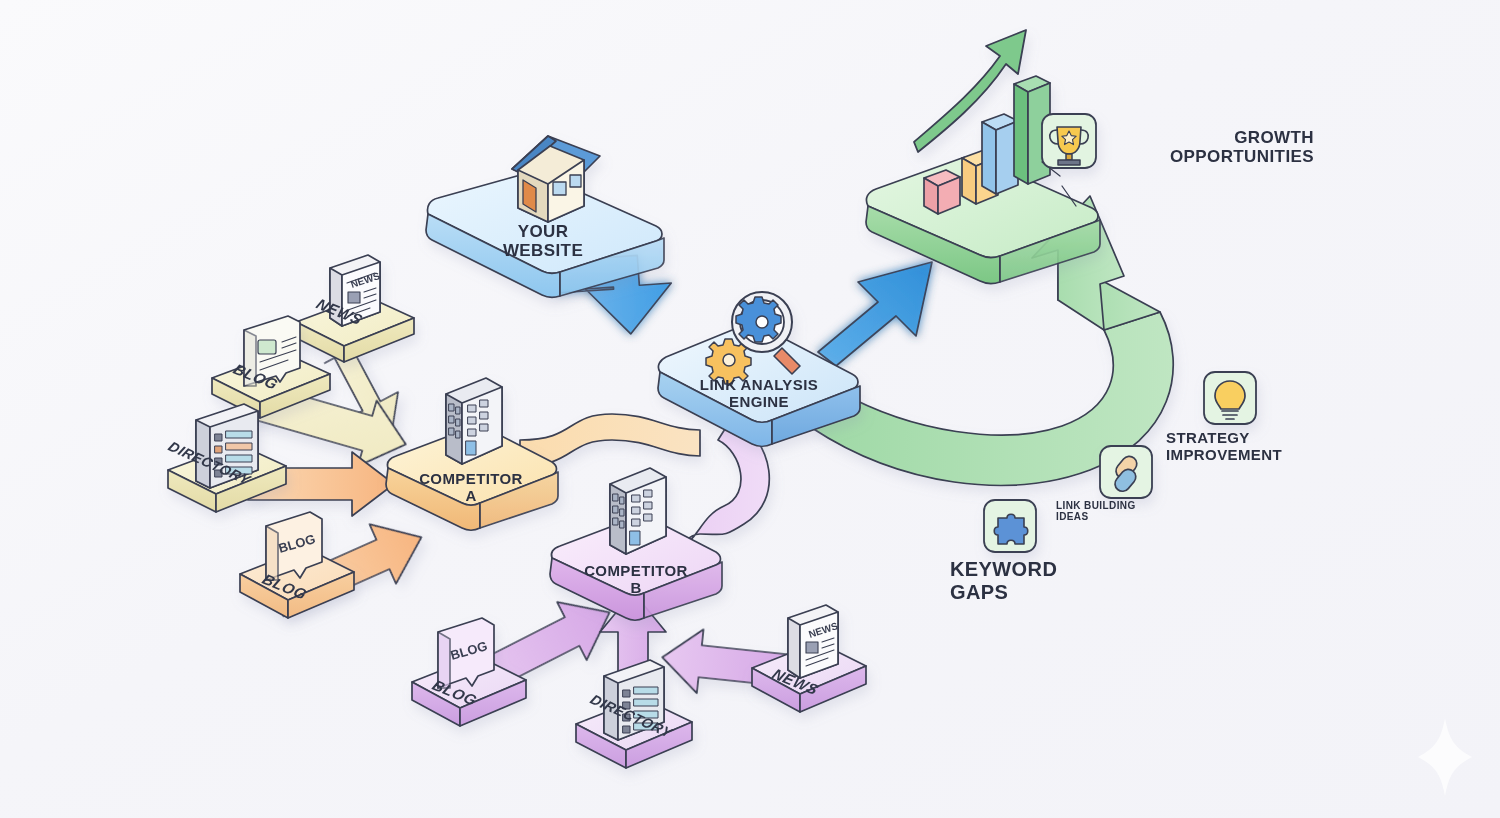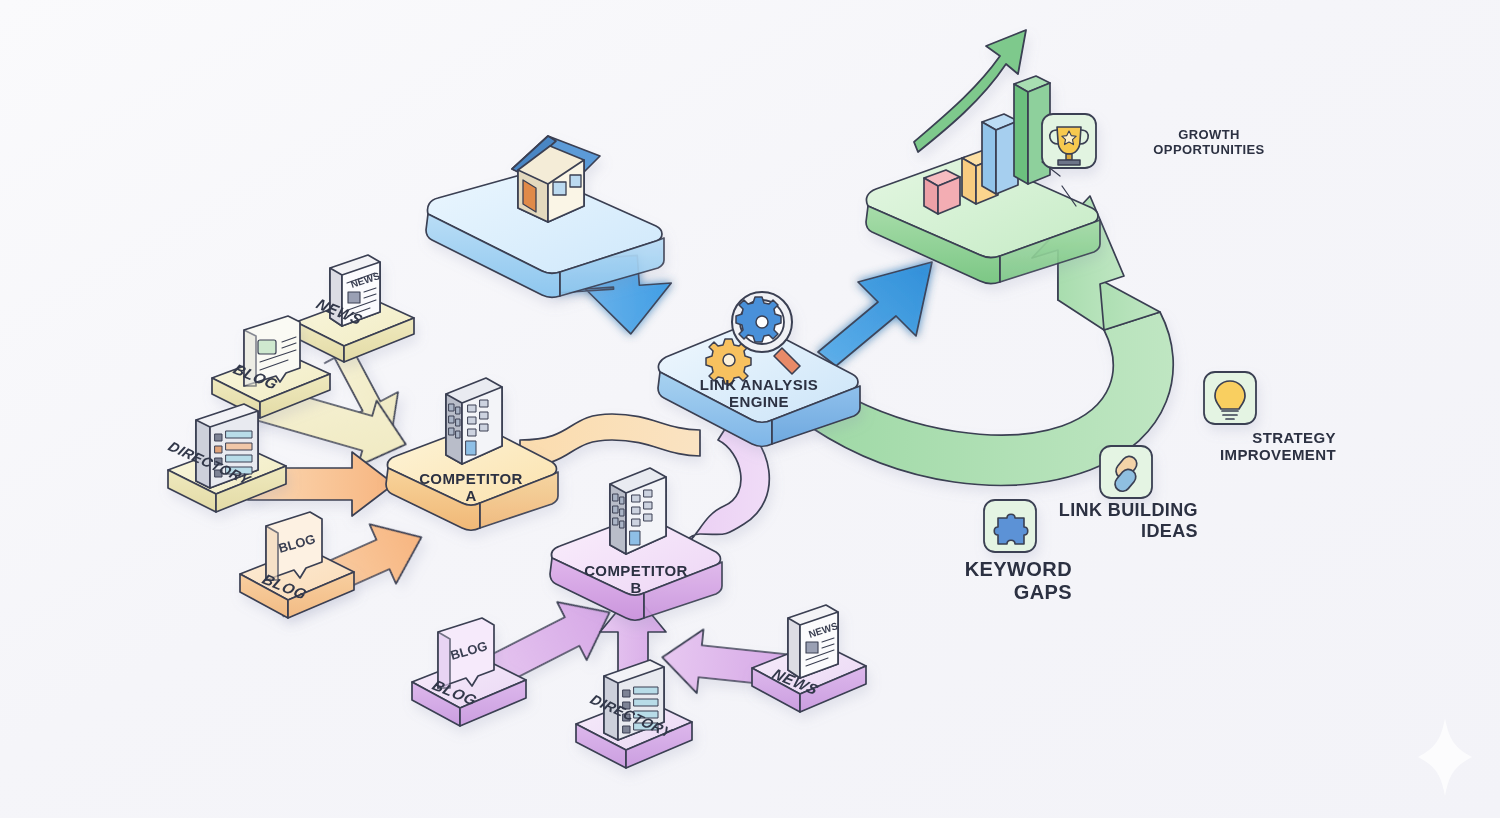--- a/index.html
+++ b/index.html
@@ -29,21 +29,21 @@
   }
   .node-lbl { text-align: center; }
   .tile-lbl {
     position: absolute;
     color: #32384a;
     font-weight: bold;
     font-style: italic;
     letter-spacing: 0.6px;
     white-space: nowrap;
   }
-  .out-lbl { text-align: right; }
+  .out-lbl { text-align: left; }
 </style>
 </head>
 <body>
 
 <div id="stage">
 
   <svg class="layer" viewBox="0 0 1500 818">
     <defs>
       <linearGradient id="gBlueTop" x1="0" y1="0" x2="1" y2="1">
         <stop offset="0" stop-color="#eaf6fe"></stop>
@@ -502,37 +502,39 @@
         </g>
       </g>
 
       <g stroke="none">
         <path d="M1445,718 C1449,740 1455,748 1472,757 C1455,766 1449,774 1445,796
                  C1441,774 1435,766 1418,757 C1435,748 1441,740 1445,718 Z" fill="#ffffff" opacity="0.75"></path>
       </g>
     </g>
   </svg>
 
+  <div class="lbl node-lbl" style="left:458px; top:222px; width:170px; font-size:17px;">YOUR
+WEBSITE</div>
 
   <div class="lbl node-lbl" style="left:676px; top:376px; width:166px; font-size:15px;">LINK ANALYSIS
 ENGINE</div>
 
   <div class="lbl node-lbl" style="left:395px; top:470px; width:152px; font-size:15px;">COMPETITOR
 A</div>
 
   <div class="lbl node-lbl" style="left:560px; top:562px; width:152px; font-size:15px;">COMPETITOR
 B</div>
 
-  <div class="lbl" style="left:1104px; top:128px; width:210px; font-size:13px; text-align:center;">GROWTH
+  <div class="lbl" style="left:1104px; top:128px; width:210px; font-size:17px; text-align:right;">GROWTH
 OPPORTUNITIES</div>
 
   <div class="lbl out-lbl" style="left:950px; top:558px; width:122px; font-size:20px;">KEYWORD
 GAPS</div>
 
-  <div class="lbl out-lbl" style="left:1056px; top:500px; width:142px; font-size:18px;">LINK BUILDING
+  <div class="lbl out-lbl" style="left:1056px; top:500px; width:142px; font-size:10px;">LINK BUILDING
 IDEAS</div>
 
   <div class="lbl out-lbl" style="left:1166px; top:429px; width:170px; font-size:15px;">STRATEGY
 IMPROVEMENT</div>
 
   <div class="tile-lbl" style="left:316px; top:303px; font-size:15px; transform:rotate(22deg) skewX(-8deg);">NEWS</div>
 
   <div class="tile-lbl" style="left:233px; top:368px; font-size:15px; transform:rotate(22deg) skewX(-8deg);">BLOG</div>
 
   <div class="tile-lbl" style="left:166px; top:455px; font-size:14px; transform:rotate(24deg) skewX(-8deg);">DIRECTORY</div>

